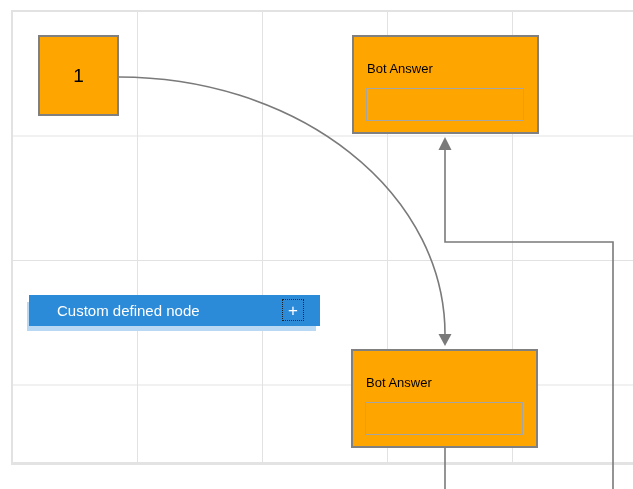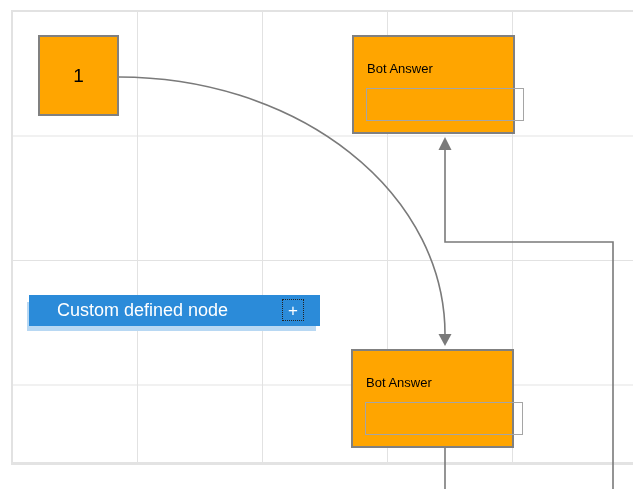--- a/index.html
+++ b/index.html
@@ -26,34 +26,34 @@
   
   svg.connectors{position:absolute;left:0;top:0;width:633px;height:489px;}
   .wire{fill:none;stroke:var(--connector,#7a7a7a);stroke-width:1.6px;}
   .arrow{fill:var(--connector,#7a7a7a);stroke:none;}
   
   .node{position:absolute;box-sizing:border-box;background:var(--node-orange,#ffa500);
         border:2px solid var(--node-border,#808080);}
   .node-square{left:38px;top:35px;width:81px;height:81px;
         display:flex;align-items:center;justify-content:center;
         font-size:19px;color:#000;}
-  .node-bot{width:163px;height:99px;}
+  .node-bot{width:187px;height:99px;}
   .node-bot.top{left:352px;top:35px;}
   .node-bot.bottom{left:351px;top:349px;}
   .bot-title{position:absolute;left:13px;top:24px;font-size:13px;color:#000;}
   .bot-input{position:absolute;left:12px;top:51px;width:158px;height:33px;
         border:1px solid var(--inner-box-border,#a5a5a5);box-sizing:border-box;}
   
   .custom-node{
     position:absolute;left:29px;top:295px;width:291px;height:31px;box-sizing:border-box;
     background:var(--custom-node-blue,#2b8bd9);color:#fff;
     display:flex;align-items:center;
     box-shadow:-3px 6px 0 -1px var(--custom-node-shadow,#b8d8f3);
   }
-  .custom-label{font-size:18px;padding-left:28px;flex:0 0 auto;}
+  .custom-label{font-size:15px;padding-left:28px;flex:0 0 auto;}
   .plus-btn{
     position:absolute;right:16px;top:4px;width:22px;height:22px;box-sizing:border-box;
     border:1px dotted #222;
     display:flex;align-items:center;justify-content:center;
     font-size:17px;line-height:1;color:#fff;cursor:pointer;
   }
 </style>
 </head>
 <body>
 

